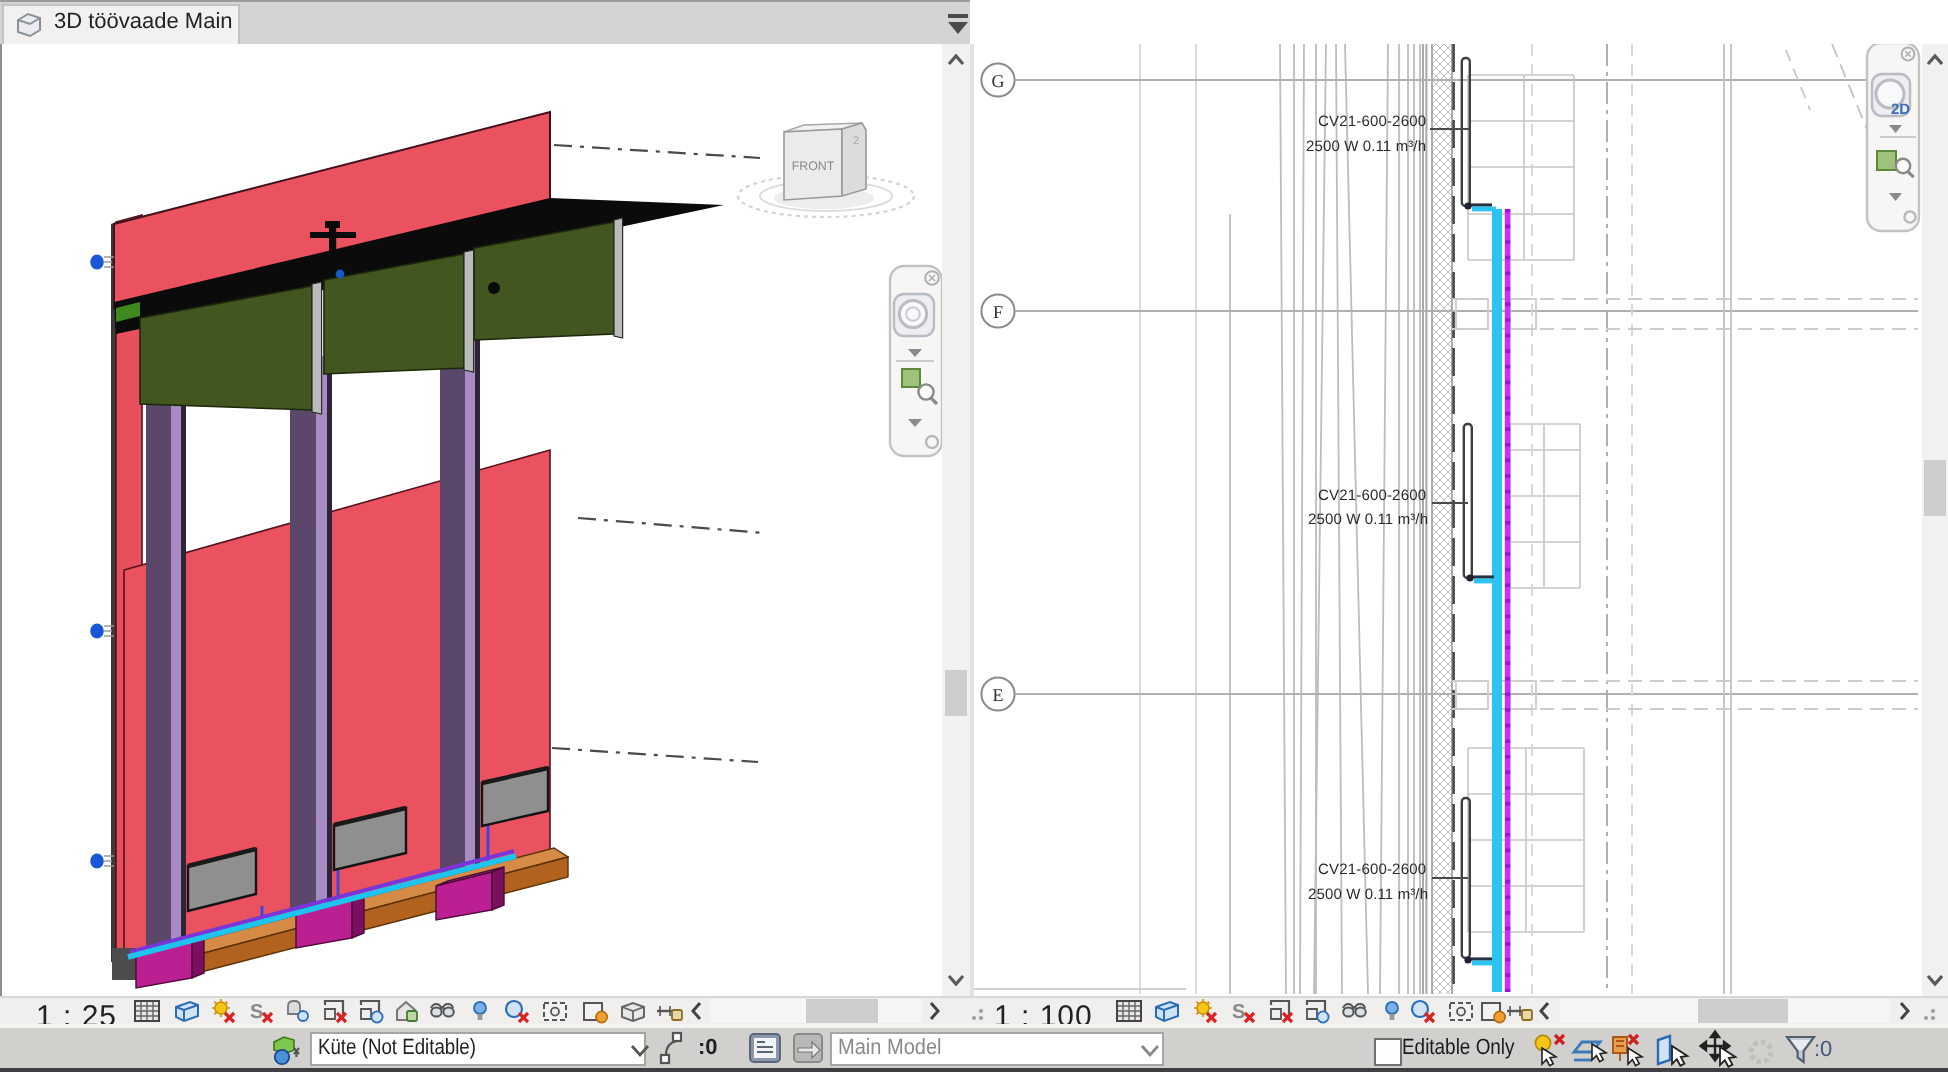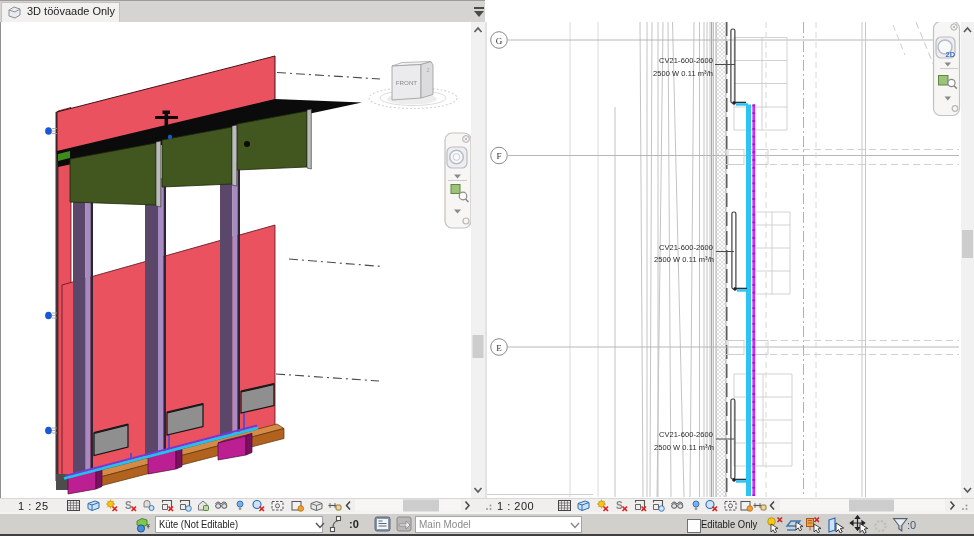--- a/index.html
+++ b/index.html
@@ -1,33 +1,33 @@
 <!DOCTYPE html>
 <html><head>
 <meta charset="utf-8">
 <style>
 html,body{margin:0;padding:0}
 #app{position:relative;width:974px;height:536px;background:#fff;font-family:"Liberation Sans",sans-serif;overflow:hidden}
 .abs{position:absolute}
 .tabbar{top:0;height:22px;background:#d5d4d2;border-top:1px solid #9b9b9b;box-sizing:border-box}
 .tabtext{font-size:11px;color:#222}
 .vcbar{top:498px;height:14px;background:#f0efee;border-top:1px solid #d8d8d6;box-sizing:border-box}
-.scaletext{font-size:11px;color:#222;letter-spacing:0.5px}
+.scaletext{font-size:15px;color:#222;letter-spacing:0.5px}
 </style>
 </head>
 <body>
 <div id="app">
 
   <div class="abs tabbar" style="left:0;width:485px;">
     <div class="abs" style="left:1px;top:1px;width:119px;height:21px;background:#f2f1ef;border:1px solid #c3c2c0;border-bottom:none;box-sizing:border-box"></div>
     <svg class="abs" style="left:7px;top:4px" width="15" height="15" viewBox="0 0 15 15">
       <polygon points="2,5 7,2 13,4 13,10 8,13 2,11" fill="#e9ebee" stroke="#8a909a" stroke-width="1"></polygon>
       <polyline points="2,5 8,7 13,4 M8,7 8,13" fill="none" stroke="#8a909a" stroke-width="1"></polyline>
     </svg>
-    <div class="abs tabtext" style="left:27px;top:4px">3D töövaade Only</div>
+    <div class="abs tabtext" style="left:27px;top:4px">3D töövaade Main</div>
     <svg class="abs" style="left:474px;top:6px" width="10" height="11" viewBox="0 0 10 11">
       <rect x="0" y="0" width="10" height="2" fill="#4a4a4a"></rect>
       <polygon points="0,4 10,4 5,10" fill="#4a4a4a"></polygon>
     </svg>
   </div>
 
   <div class="abs" style="left:0;top:22px;width:471px;height:476px;background:#fff;border-left:1px solid #8f8f8f;box-sizing:border-box"></div>
   <svg id="scene3d" class="abs" style="left:1px;top:22px" width="470" height="476" viewBox="1 22 470 476">
 
     <g stroke="#4a4a4a" stroke-width="1.1" fill="none" stroke-dasharray="9 4 2 4">
@@ -305,21 +305,21 @@
   <div class="abs" style="left:961px;top:22px;width:13px;height:476px;background:#f1f1f1"></div>
   <svg class="abs" style="left:961px;top:22px" width="13" height="476" viewBox="0 0 13 476">
     <path d="M3 10 L6.5 6 L10 10" fill="none" stroke="#5a5a5a" stroke-width="1.6"></path>
     <rect x="1" y="208" width="11" height="28" fill="#cdcdcd"></rect>
     <path d="M3 466 L6.5 470 L10 466" fill="none" stroke="#5a5a5a" stroke-width="1.6"></path>
   </svg>
 
   <div class="abs vcbar" style="left:0;width:485px"></div>
   <div class="abs scaletext" style="left:18px;top:500px">1 : 25</div>
   <div class="abs vcbar" style="left:485px;width:489px"></div>
-  <div class="abs scaletext" style="left:497px;top:500px">1 : 200</div>
+  <div class="abs scaletext" style="left:497px;top:500px">1 : 100</div>
   <svg id="vcb" class="abs" style="left:0;top:498px" width="974" height="14" viewBox="0 498 974 14">
     <defs>
       <g id="i-grid">
           <rect x="0.5" y="1.5" width="12" height="10" fill="#e8e8e8" stroke="#444" stroke-width="1"></rect>
           <path d="M1 4 h11 M1 6.5 h11 M1 9 h11 M3.5 2 v9 M6.5 2 v9 M9.5 2 v9" stroke="#666" stroke-width="0.7"></path>
         </g>
       <g id="i-box3d">
           <polygon points="1,4.5 8,2 12,3.5 12,9 5,11.5 1,9.5" fill="#cfe3f5" stroke="#2a6db5" stroke-width="1"></polygon>
           <path d="M1 4.5 L5 6 L12 3.5 M5 6 L5 11.5" stroke="#2a6db5" stroke-width="1" fill="none"></path>
         </g>

